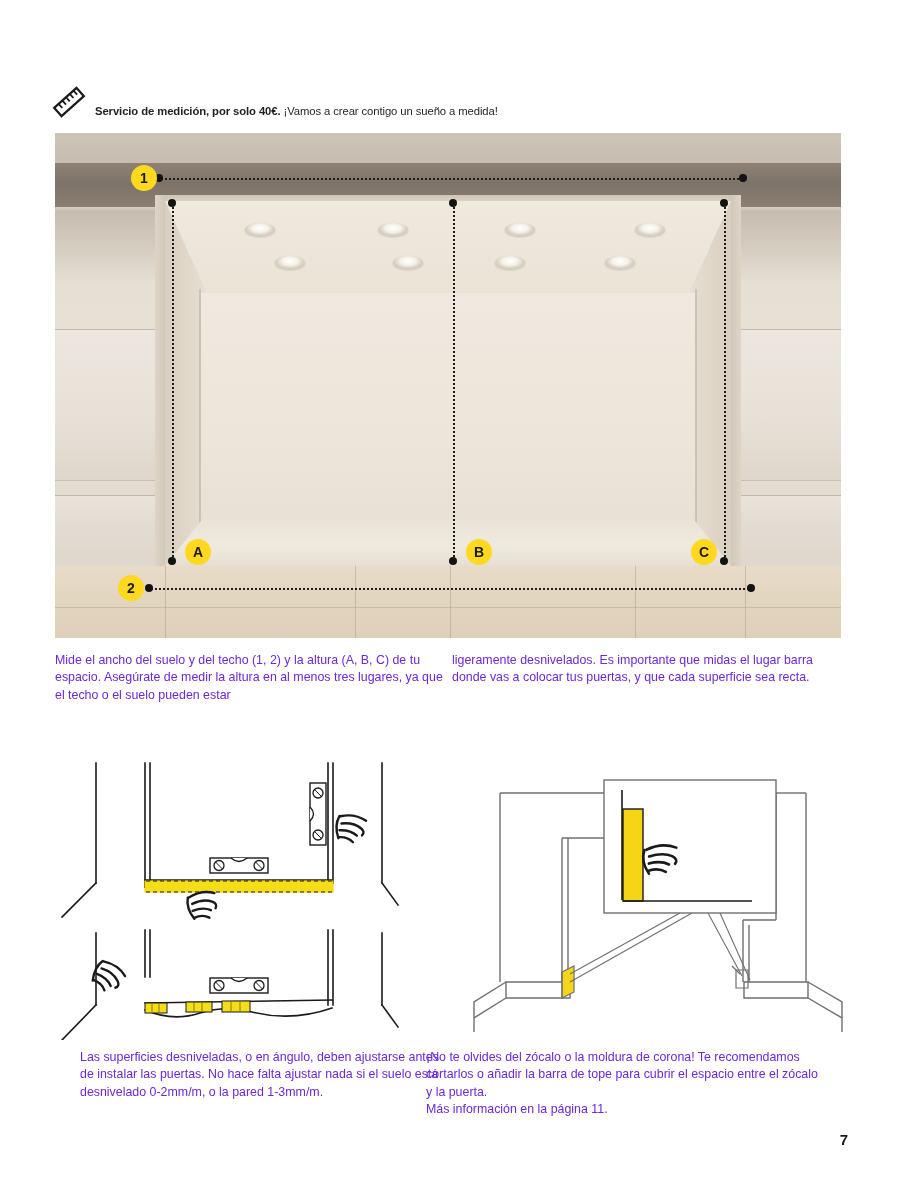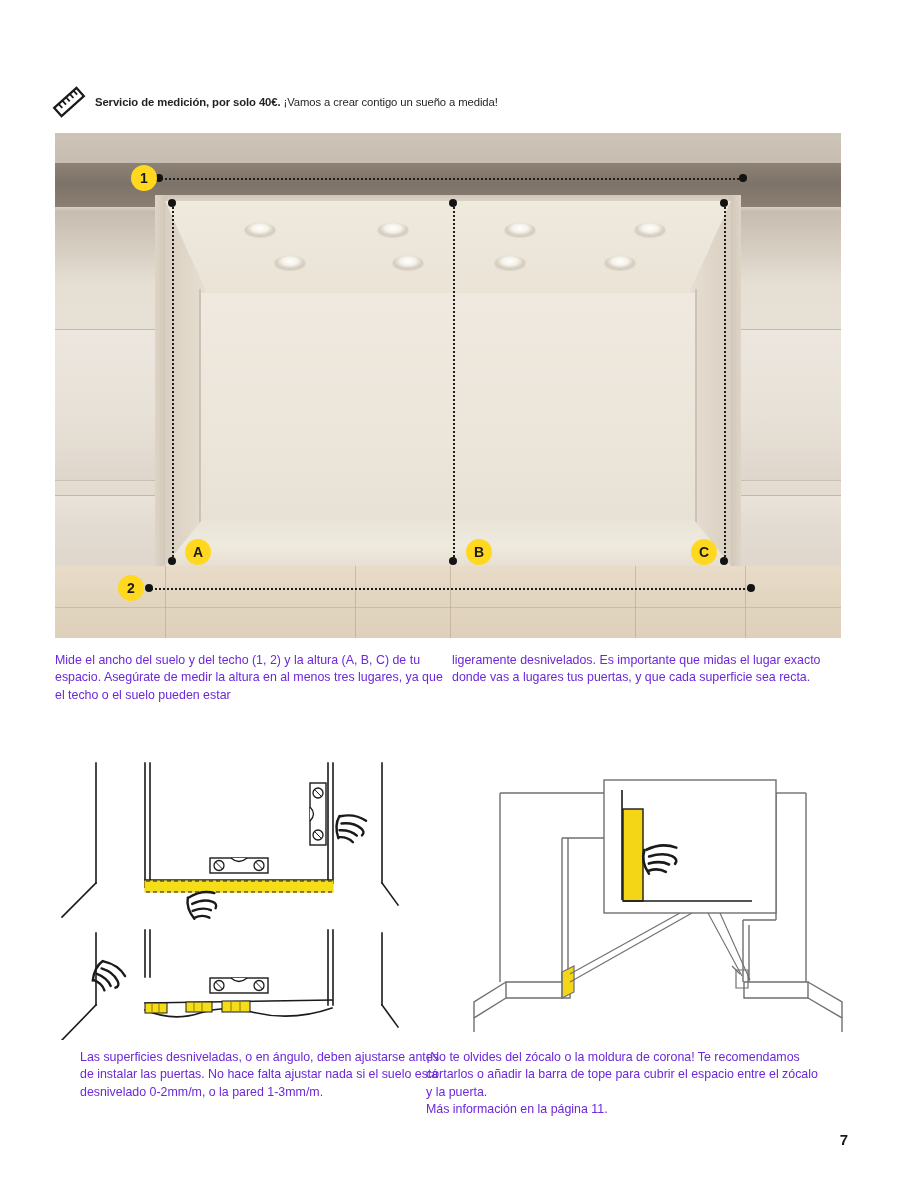--- a/index.html
+++ b/index.html
@@ -4,21 +4,21 @@
 <style>
   html,body{margin:0;padding:0;}
   body{
     width:900px;height:1186px;background:#ffffff;
     font-family:"Liberation Sans",sans-serif;
     color:#231f20;position:relative;overflow:hidden;
   }
   .page{position:absolute;inset:0;}
 
   
-  .banner{position:absolute;left:52px;top:84px;width:760px;display:flex;align-items:center;gap:9px;}
+  .banner{position:absolute;left:52px;top:84px;width:760px;display:flex;align-items:flex-end;gap:9px;}
   .ruler-icon{width:34px;height:34px;flex:0 0 34px;margin-top:1px;}
   .banner-text{font-size:11.3px;line-height:1.42;padding-top:2px;letter-spacing:-0.1px;}
   .banner-text .b1 b{font-weight:bold;}
   .banner-text .b2{display:block;}
 
   
   .hero{position:absolute;left:55px;top:133px;width:786px;height:505px;overflow:hidden;}
 
   
   .hero .outer-wall{position:absolute;inset:0;
@@ -194,21 +194,21 @@
       <div class="dotline-v" style="left:669px;top:70px;height:358px;"></div>
       <div class="endpt" style="left:665px;top:66px;"></div>
       <div class="endpt" style="left:665px;top:424px;"></div>
       <div class="badge" style="left:636px;top:406px;">
         <span>C</span>
       </div>
     </div>
   </div>
 
   <div class="col p-left1">Mide el ancho del suelo y del techo (1, 2) y la altura (A, B, C) de tu espacio. Asegúrate de medir la altura en al menos tres lugares, ya que el techo o el suelo pueden estar</div>
-  <div class="col p-right1">ligeramente desnivelados. Es importante que midas el lugar exacto donde vas a lugares tus puertas, y que cada superficie sea recta.</div>
+  <div class="col p-right1">ligeramente desnivelados. Es importante que midas el lugar barra donde vas a colocar tus puertas, y que cada superficie sea recta.</div>
 
   <svg class="draw-left" viewBox="0 0 340 285">
     <g fill="none" stroke="#1a1a1a" stroke-width="1.6" stroke-linecap="square">
 
       <path d="M36 8 L36 128"></path>
       <path d="M36 128 L2 162"></path>
 
       <path d="M322 8 L322 128"></path>
       <path d="M322 128 L338 150"></path>
 

